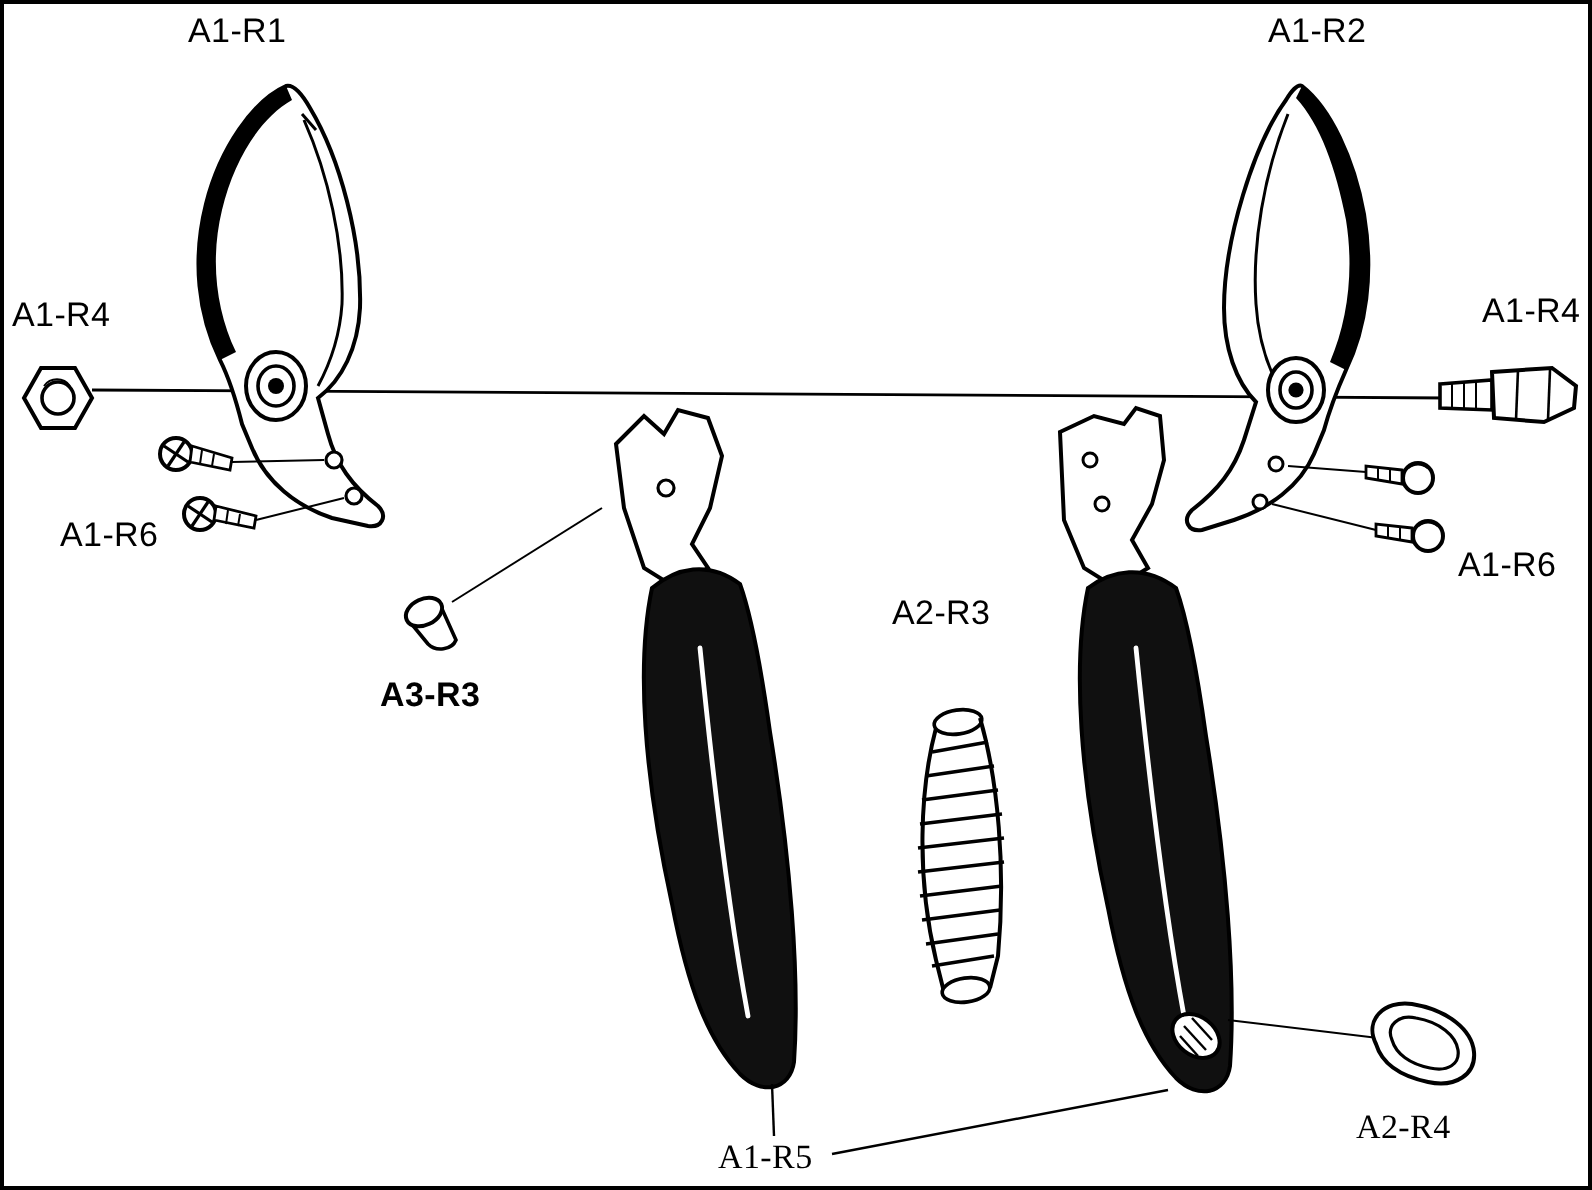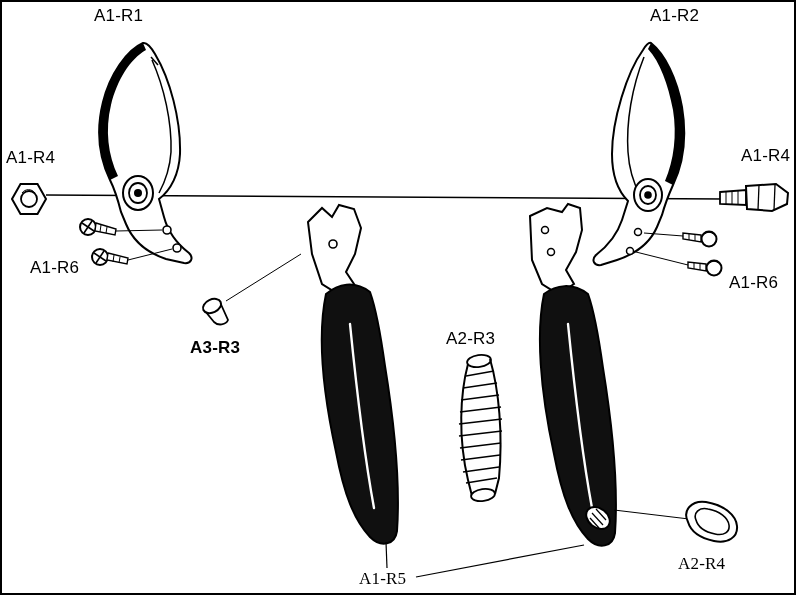--- a/index.html
+++ b/index.html
@@ -155,23 +155,23 @@
       <path d="M694 518 C691 511 697 505 706 507 C718 509 726 516 727 523 C728 530 722 534 713 532 C703 530 696 525 694 518 Z" fill="#fff" stroke="#000" stroke-width="1.6"></path>
     </g>
 
     <g>
       <line x1="385" y1="566" x2="384" y2="540" stroke="#000" stroke-width="1.2"></line>
       <line x1="414" y1="575" x2="582" y2="543" stroke="#000" stroke-width="1.2"></line>
     </g>
   </svg>
 
   <div class="label" style="left:92px;top:5px;">A1-R1</div>
-  <div class="label" style="left:632px;top:5px;margin-left:16px;">A1-R2</div>
+  <div class="label" style="left:632px;top:5px;">A1-R2</div>
   <div class="label" style="left:4px;top:147px;">A1-R4</div>
   <div class="label" style="left:739px;top:145px;">A1-R4</div>
   <div class="label" style="left:28px;top:257px;">A1-R6</div>
   <div class="label" style="left:727px;top:272px;">A1-R6</div>
   <div class="label" style="left:188px;top:337px;font-weight:bold;">A3-R3</div>
-  <div class="label" style="left:444px;top:328px;">A2-R3</div>
+  <div class="label" style="left:444px;top:296px;">A2-R3</div>
   <div class="label" style="left:357px;top:568px;font-family:Liberation Serif, serif;">A1-R5</div>
   <div class="label" style="left:676px;top:553px;font-family:Liberation Serif, serif;">A2-R4</div>
 
 </div>
 
 </body></html>

